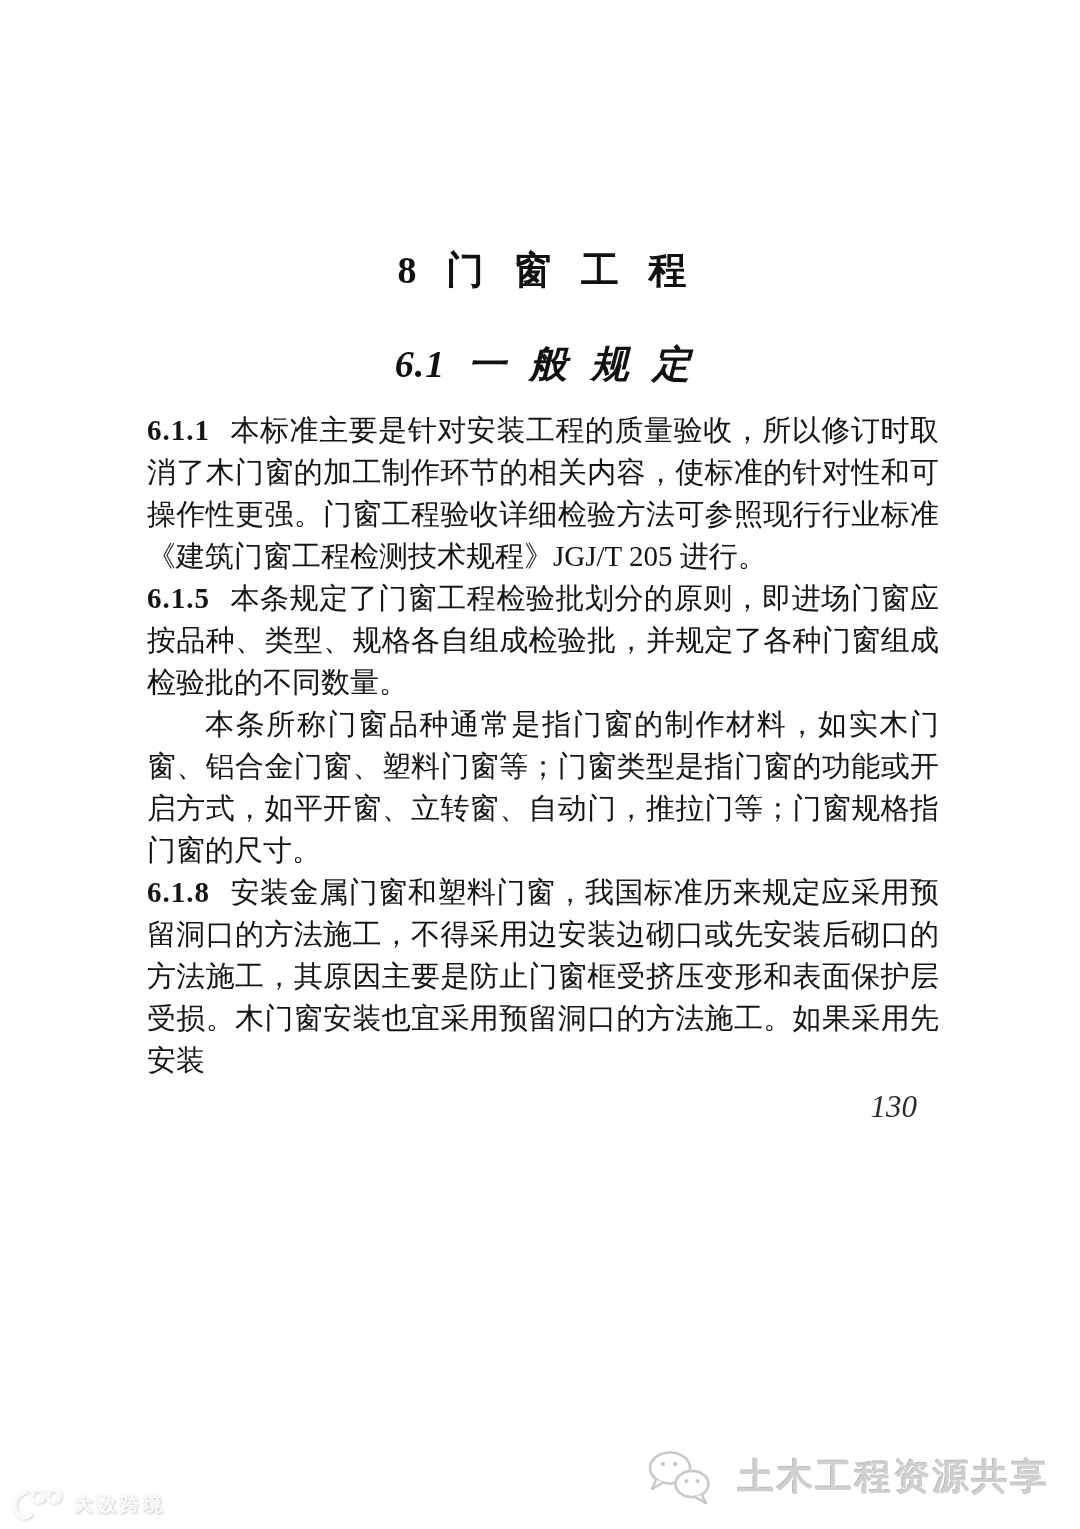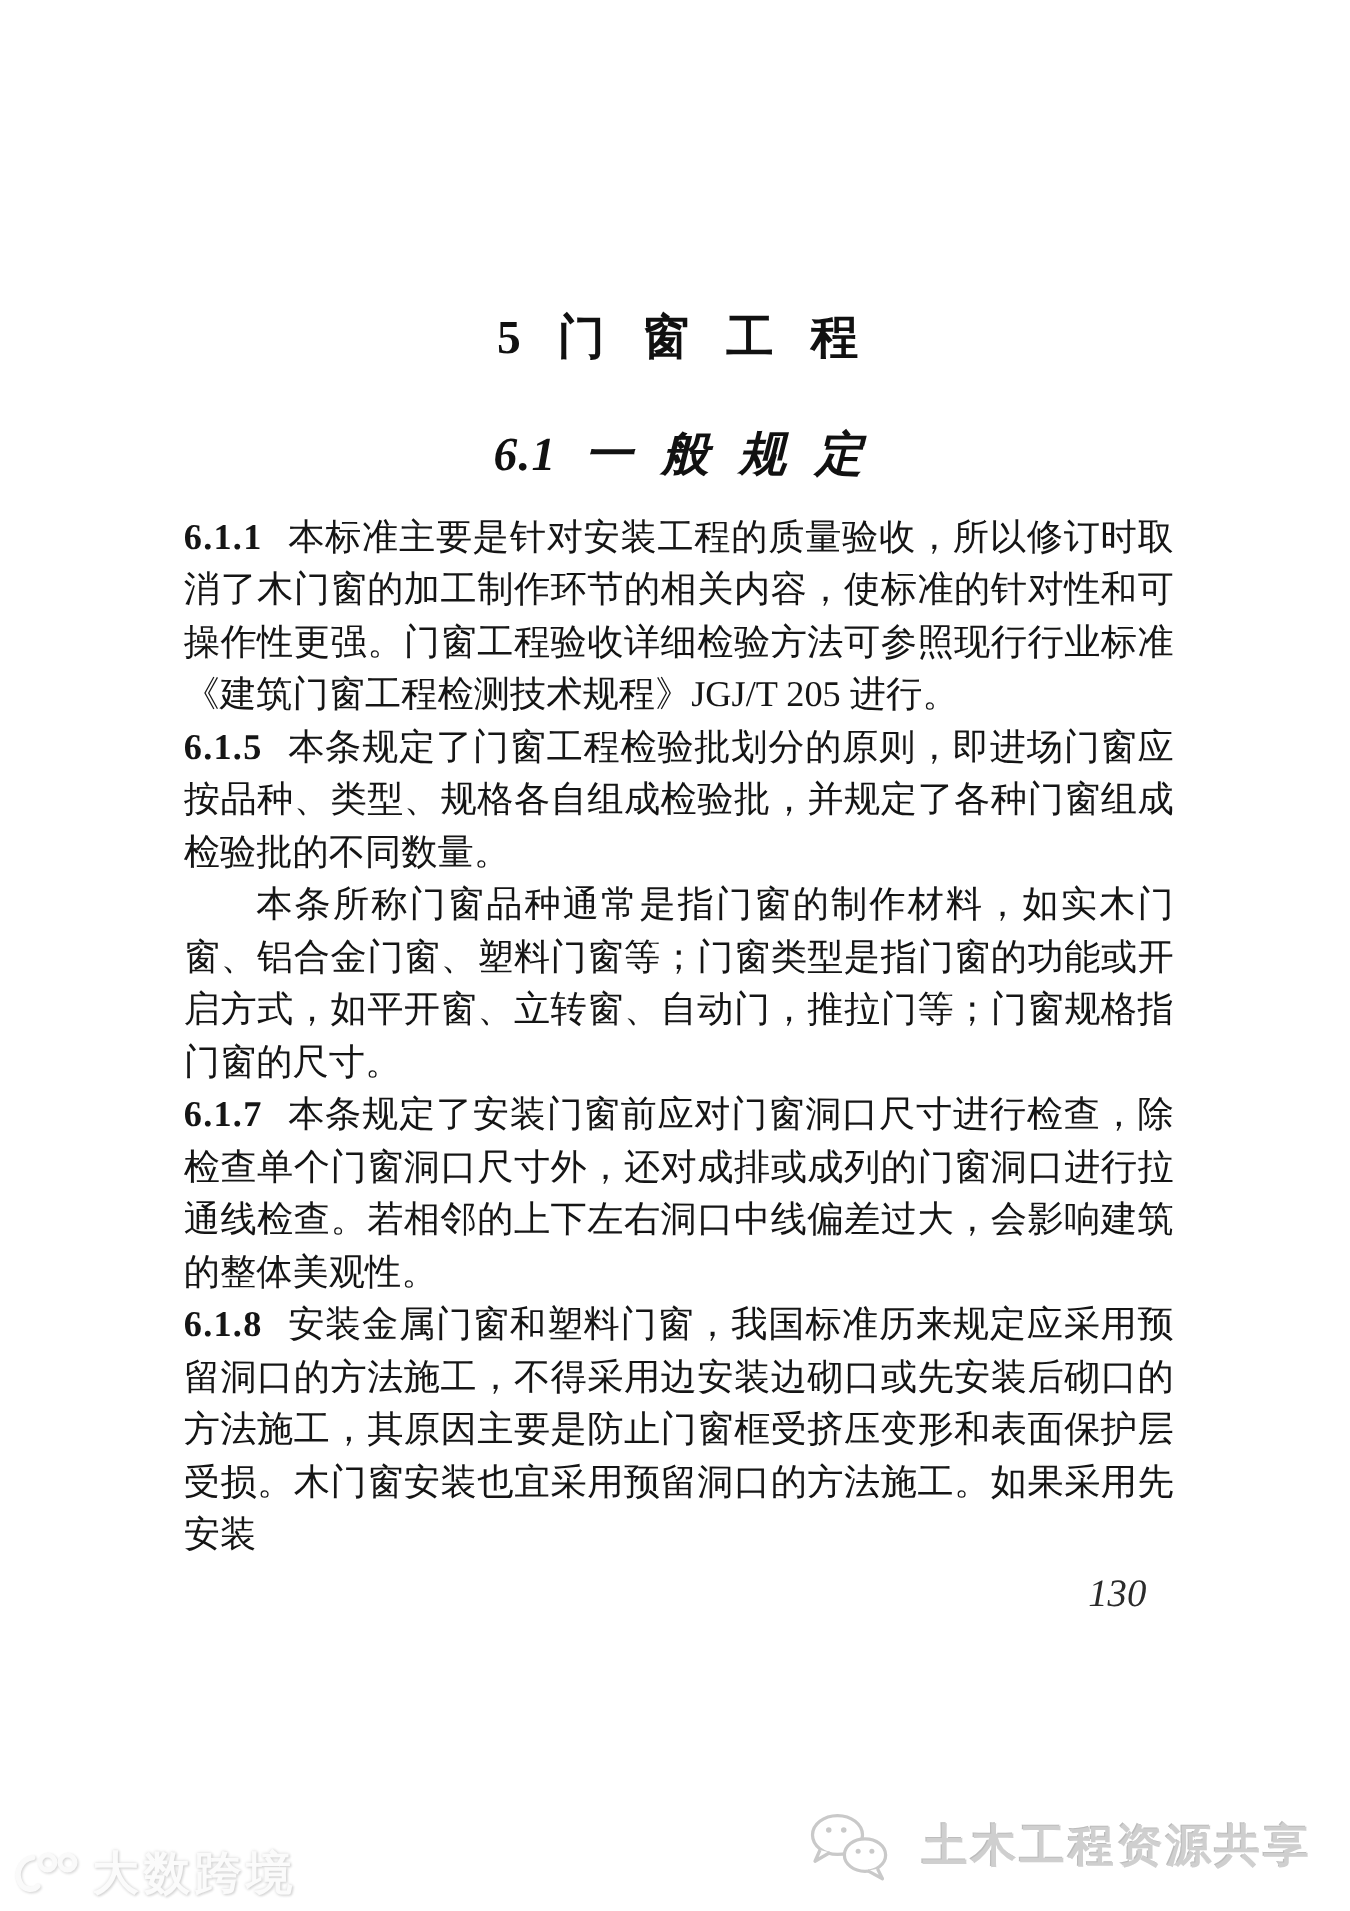--- a/index.html
+++ b/index.html
@@ -76,40 +76,39 @@
   }
   .watermark-left {
     position: absolute;
     left: 10px; bottom: 5px;
     display: flex;
     align-items: center;
     gap: 8px;
   }
   .watermark-left .wm-text {
     font-family: "Liberation Sans", "DejaVu Sans", sans-serif;
-    font-size: 37px;
+    font-size: 19px;
     font-weight: bold;
     letter-spacing: 4px;
     color: #fbfbfb;
     text-shadow: 0 0 3px #dadada, 1px 1px 2px #cfcfcf;
   }
   .wm-icon svg { display: block; }
 </style>
 </head>
 <body>
 
 <div class="content">
-  <h1 class="chapter-title">5 门 窗 工 程</h1>
+  <h1 class="chapter-title">8 门 窗 工 程</h1>
   <h2 class="section-title">6.1 一 般 规 定</h2>
 
   <div class="body-text">
     <p><b class="para-num">6.1.1</b><span>本标准主要是针对安装工程的质量验收，所以修订时取消了木门窗的加工制作环节的相关内容，使标准的针对性和可操作性更强。门窗工程验收详细检验方法可参照现行行业标准《建筑门窗工程检测技术规程》JGJ/T 205 进行。</span></p>
     <p><b class="para-num">6.1.5</b><span>本条规定了门窗工程检验批划分的原则，即进场门窗应按品种、类型、规格各自组成检验批，并规定了各种门窗组成检验批的不同数量。</span></p>
     <p class="indent"><span>本条所称门窗品种通常是指门窗的制作材料，如实木门窗、铝合金门窗、塑料门窗等；门窗类型是指门窗的功能或开启方式，如平开窗、立转窗、自动门，推拉门等；门窗规格指门窗的尺寸。</span></p>
-    <p><b class="para-num">6.1.7</b><span>本条规定了安装门窗前应对门窗洞口尺寸进行检查，除检查单个门窗洞口尺寸外，还对成排或成列的门窗洞口进行拉通线检查。若相邻的上下左右洞口中线偏差过大，会影响建筑的整体美观性。</span></p>
     <p><b class="para-num">6.1.8</b><span>安装金属门窗和塑料门窗，我国标准历来规定应采用预留洞口的方法施工，不得采用边安装边砌口或先安装后砌口的方法施工，其原因主要是防止门窗框受挤压变形和表面保护层受损。木门窗安装也宜采用预留洞口的方法施工。如果采用先安装</span></p>
   </div>
 
   <div class="page-number">130</div>
 </div>
 
 <div class="watermark-right">
   <span class="wm-icon">
     <svg width="70" height="56" viewBox="0 0 70 56" fill="none">
 

